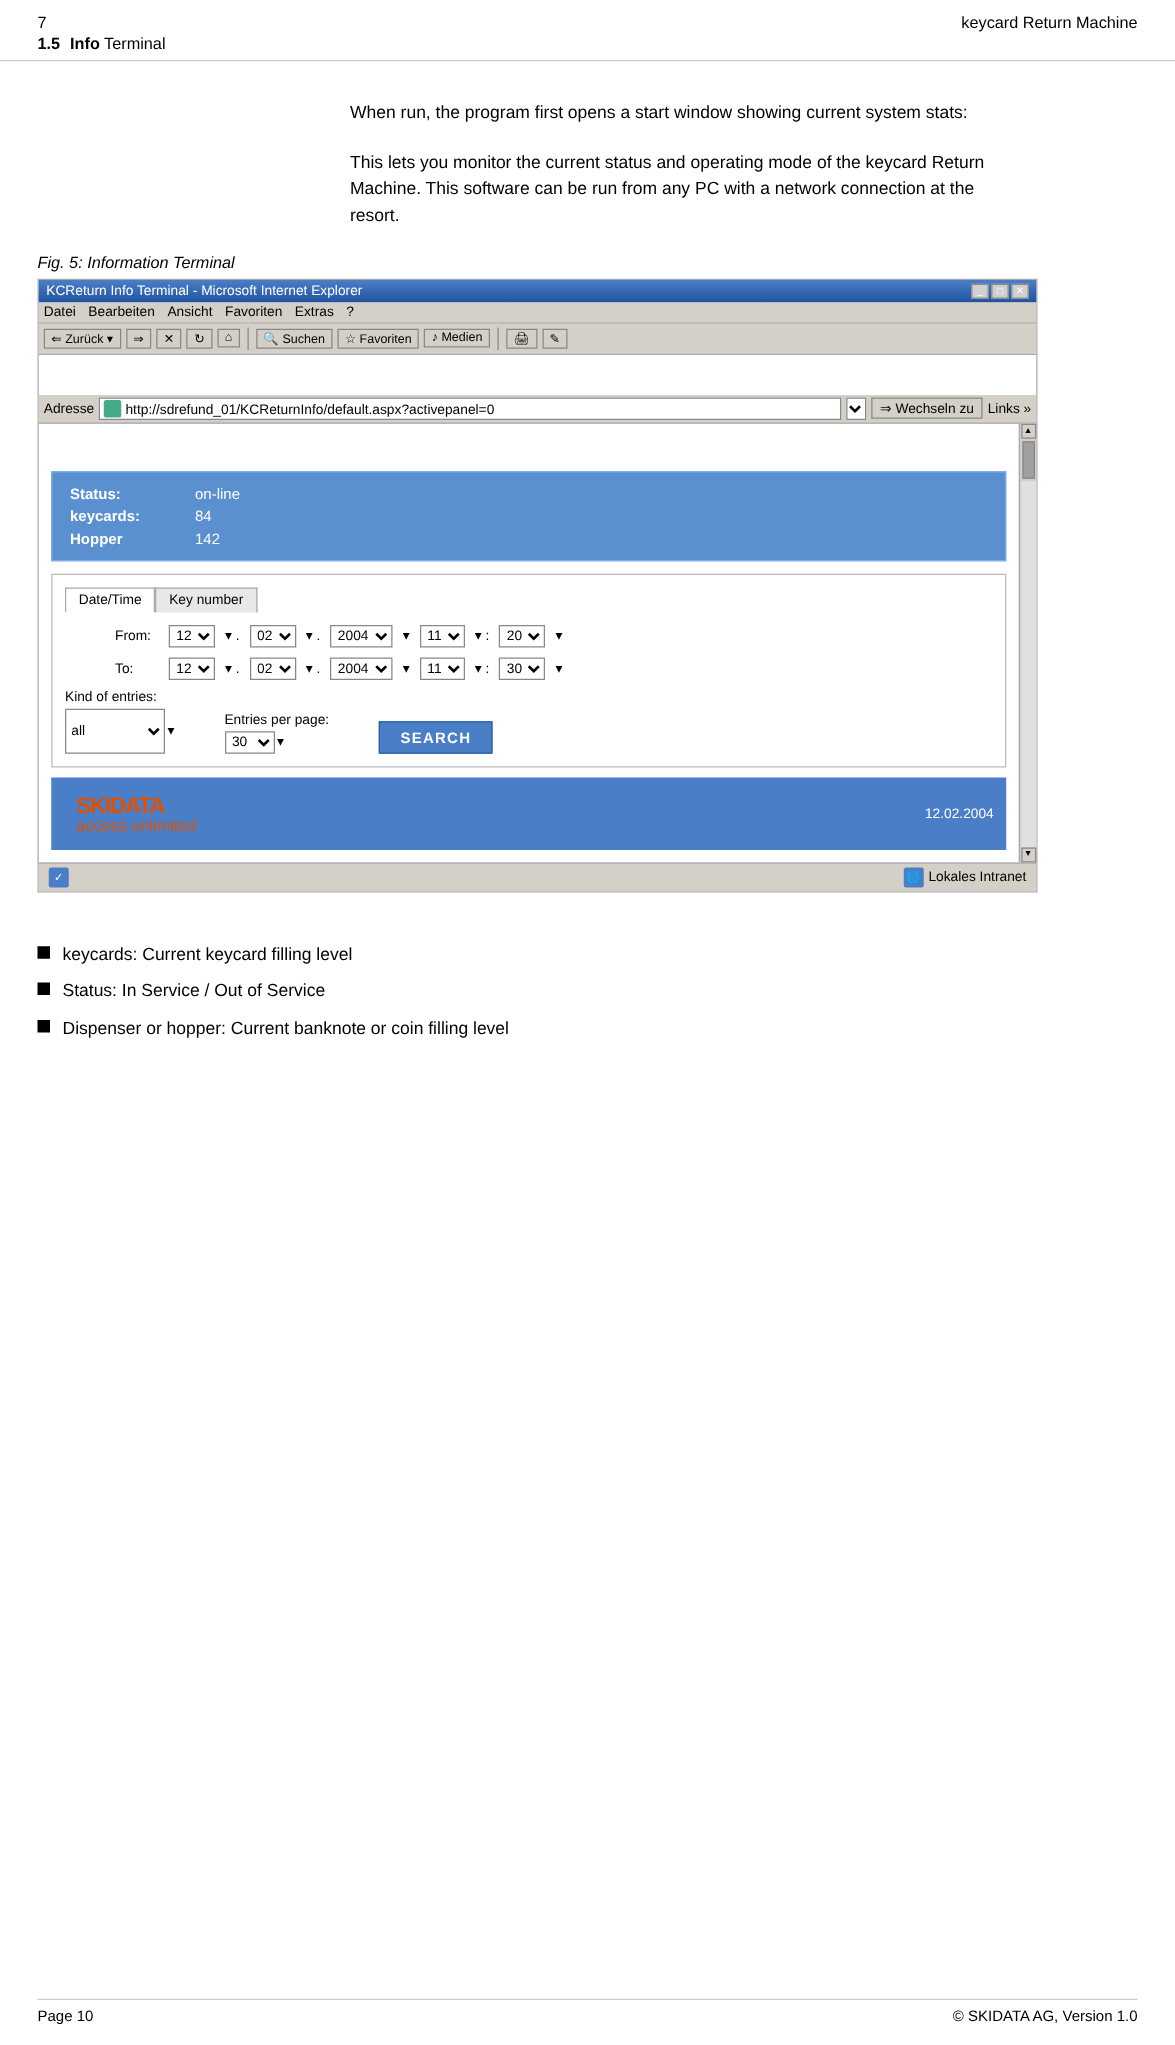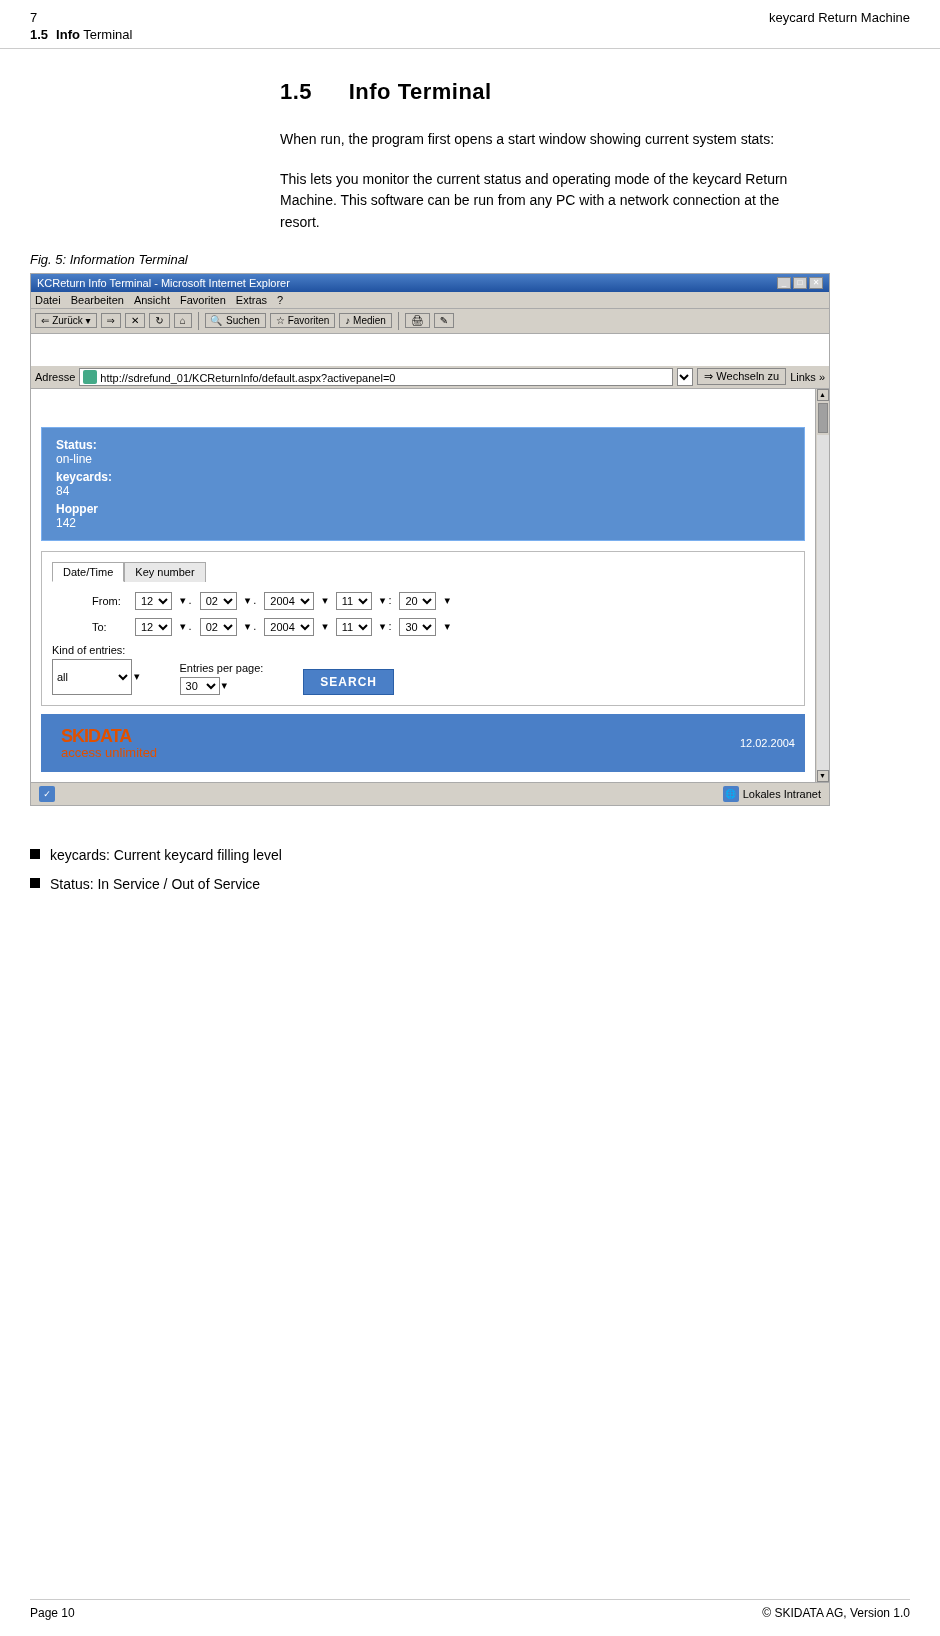--- a/index.html
+++ b/index.html
@@ -221,22 +221,22 @@
     .status-panel {
       background: #5a8fd0;
       border: 1px solid #7aafef;
       padding: 10px 14px;
       margin-bottom: 10px;
       color: #fff;
       font-size: 12px;
     }
     .status-row {
       display: flex;
+      gap: 20px;
       margin-bottom: 4px;
-      flex-direction: column;
     }
     .status-row:last-child { margin-bottom: 0; }
     .status-key { font-weight: bold; min-width: 80px; }
     .status-val { font-weight: normal; }
 
     
     .search-panel {
       background: #fff;
       border: 1px solid #bbb;
       padding: 10px;
@@ -408,24 +408,20 @@
 
 <div class="section-header">
   <span class="section-number">1.5</span>
   <span>
     <strong>Info</strong><span> Terminal</span>
   </span>
 </div>
 
 <div class="main-content">
 
-  <div class="chapter-heading">
-    <span class="ch-num">1.5</span>
-    <span>Info Terminal</span>
-  </div>
 
   <p class="body-text">When run, the program first opens a start window showing current system stats:</p>
   <p class="body-text">This lets you monitor the current status and operating mode of the keycard Return Machine. This software can be run from any PC with a network connection at the resort.</p>
 
   <div class="fig-caption">Fig. 5: Information Terminal</div>
 
   <div class="browser-window">
 
     <div class="browser-titlebar">
       <span>KCReturn Info Terminal - Microsoft Internet Explorer</span>
@@ -582,20 +578,24 @@
 
   <ul class="bullet-list">
     <li>
       <span class="bullet-square"></span>
       <span>keycards: Current keycard filling level</span>
     </li>
     <li>
       <span class="bullet-square"></span>
       <span>Status: In Service / Out of Service</span>
     </li>
+    <li>
+      <span class="bullet-square"></span>
+      <span>Dispenser or hopper: Current banknote or coin filling level</span>
+    </li>
   </ul>
 
 </div>
 
 <div class="page-footer">
   <span>Page 10</span>
   <span>© SKIDATA AG, Version 1.0</span>
 </div>
 
 </body></html>

